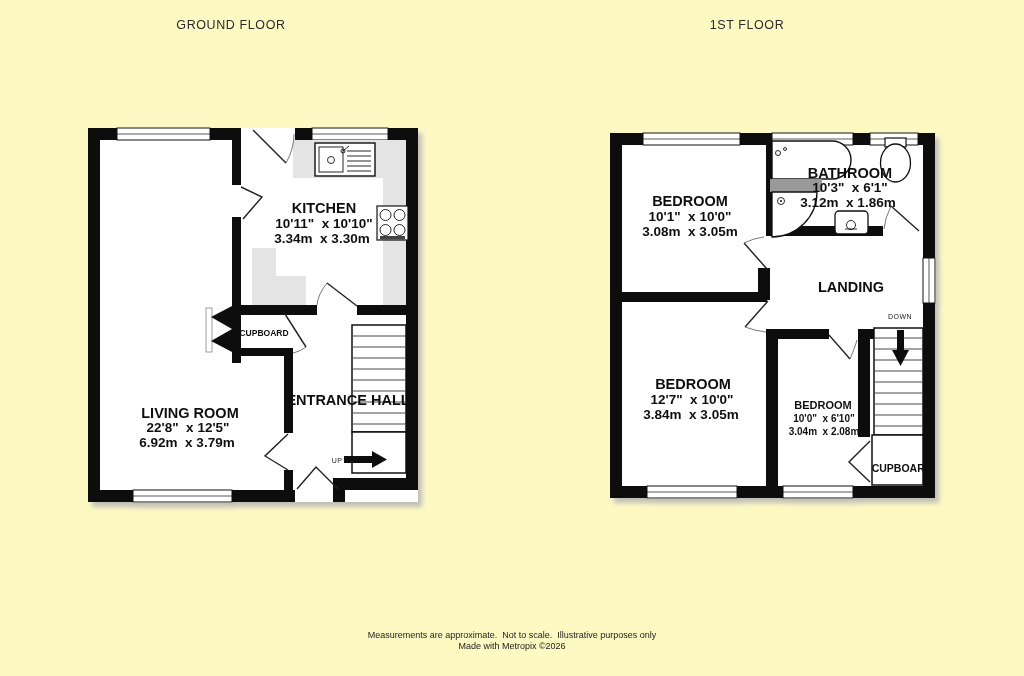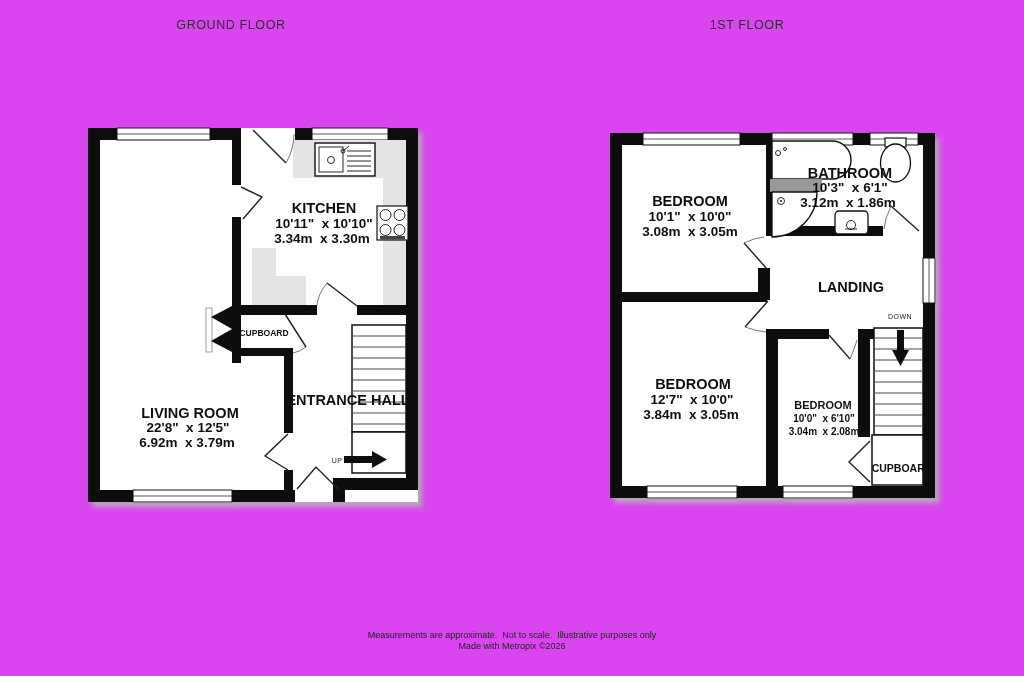--- a/index.html
+++ b/index.html
@@ -1,16 +1,16 @@
 <!DOCTYPE html>
 <html><head>
 <meta charset="utf-8">
 <style>
   html,body{margin:0;padding:0;background:#ffffff;}
-  .stage{width:1024px;height:676px;position:relative;background:#d946ef;overflow:hidden;}
+  .stage{width:1024px;height:676px;position:relative;background:#fef9c3;overflow:hidden;}
   svg{display:block;}
   svg text{white-space:pre;font-family:"Liberation Sans","DejaVu Sans",sans-serif;fill:#111;}
   .room-name{font-size:14.5px;font-weight:700;}
   .room-dim{font-size:13.5px;font-weight:700;}
   .room-name-sm{font-size:11px;font-weight:700;}
   .room-dim-sm{font-size:10px;font-weight:700;}
   .cupboard-sm{font-size:8.5px;font-weight:700;}
   .cupboard-md{font-size:10.5px;font-weight:700;}
   .tiny-label{font-size:7px;font-weight:400;letter-spacing:.5px;fill:#222;}
   .floor-title{font-size:12.5px;font-weight:400;letter-spacing:.6px;fill:#2b2b2b;}

